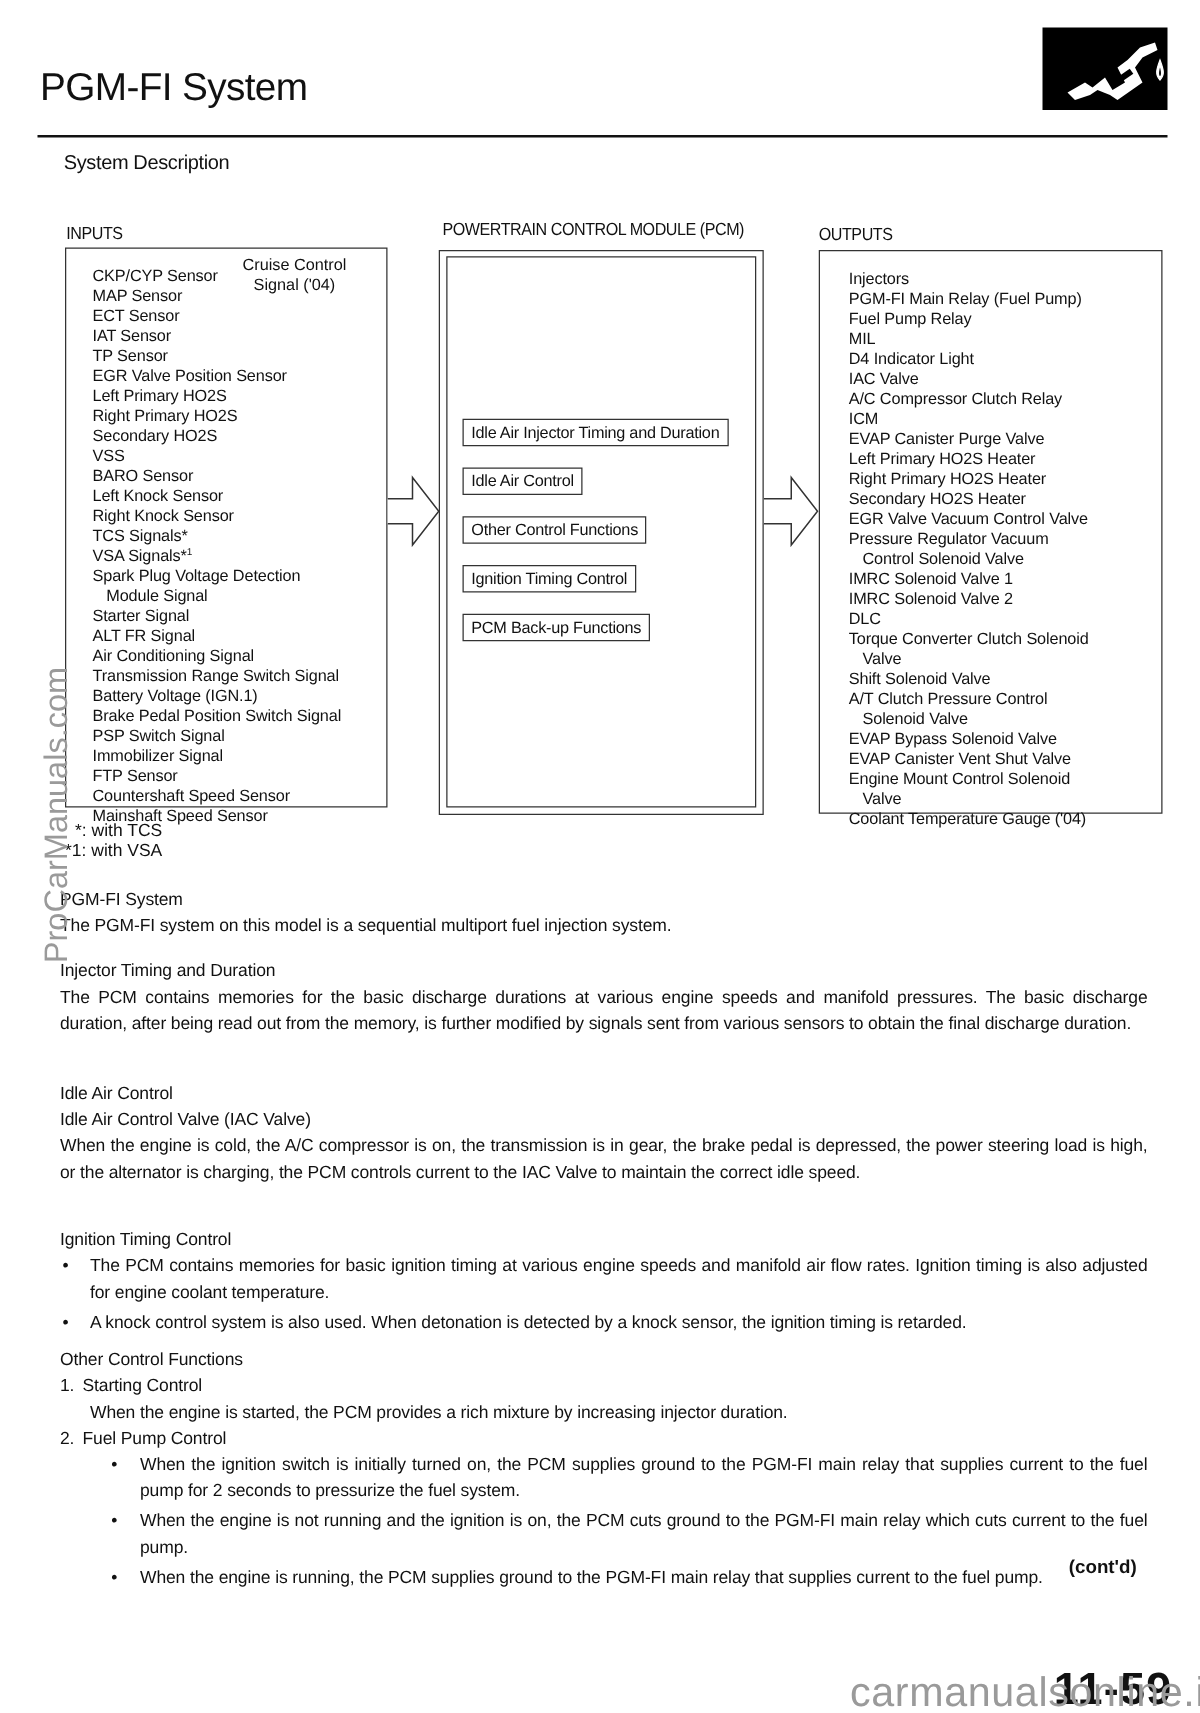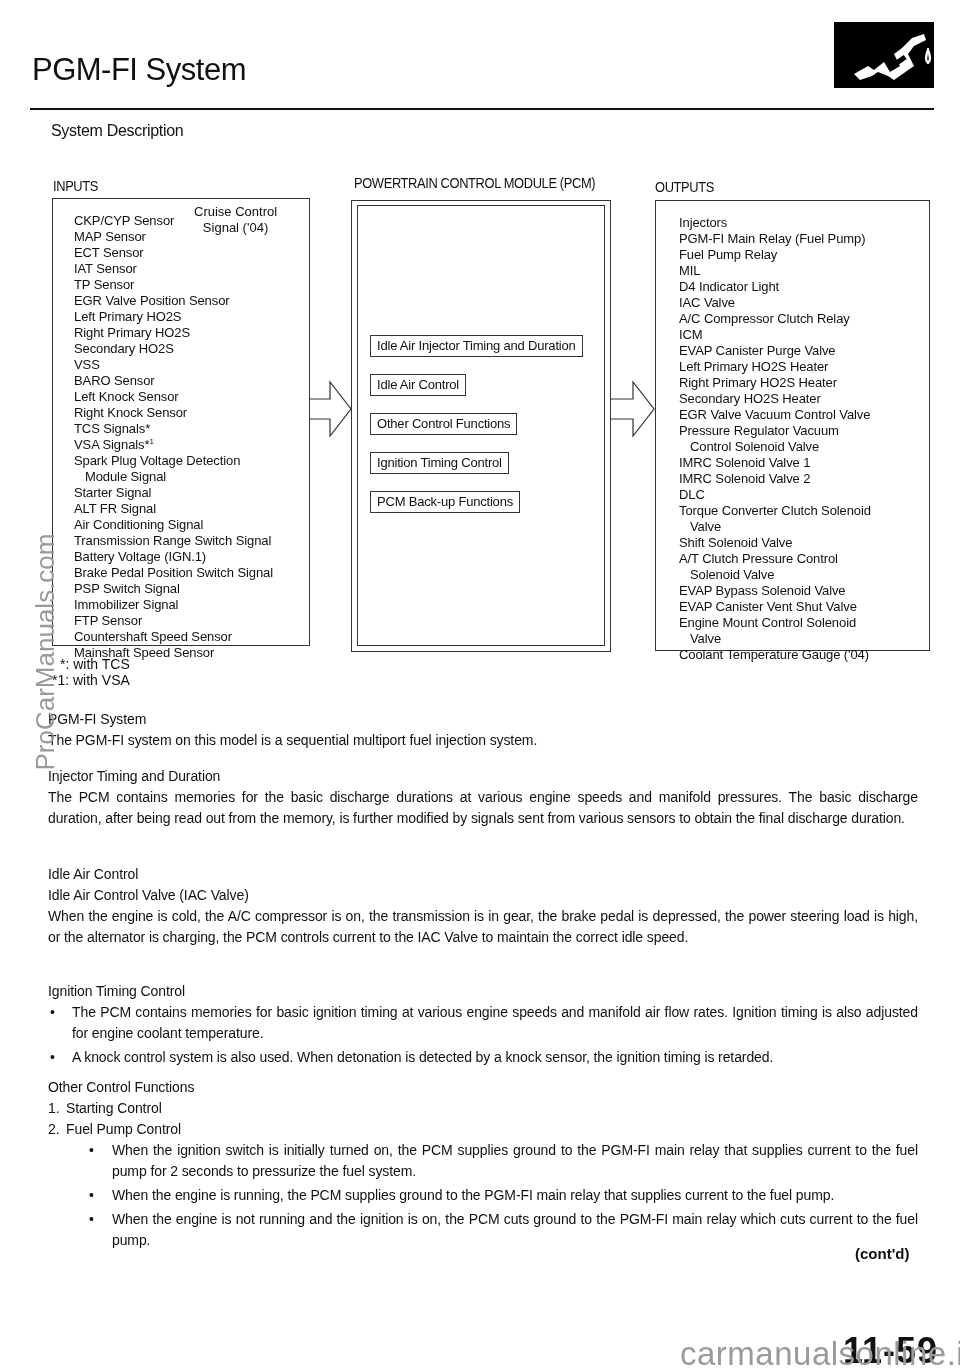--- a/index.html
+++ b/index.html
@@ -206,22 +206,23 @@
 
 <div class="abs body-text" style="top:981px;">
   <p class="subhead">Ignition Timing Control</p>
   <p class="bullet">The PCM contains memories for basic ignition timing at various engine speeds and manifold air flow rates. Ignition timing is also adjusted for engine coolant temperature.</p>
   <p class="bullet" style="margin-top:3px;">A knock control system is also used. When detonation is detected by a knock sensor, the ignition timing is retarded.</p>
 </div>
 
 <div class="abs body-text" style="top:1077px;">
   <p class="subhead">Other Control Functions</p>
   <p class="numbered"><span class="num">1.</span><span>Starting Control</span></p>
+  <p class="hang">When the engine is started, the PCM provides a rich mixture by increasing injector duration.</p>
   <p class="numbered"><span class="num">2.</span><span>Fuel Pump Control</span></p>
   <p class="bullet2">When the ignition switch is initially turned on, the PCM supplies ground to the PGM-FI main relay that supplies current to the fuel pump for 2 seconds to pressurize the fuel system.</p>
+  <p class="bullet2" style="margin-top:3px;">When the engine is not running and the ignition is on, the PCM cuts ground to the PGM-FI main relay which cuts current to the fuel pump.</p>
   <p class="bullet2" style="margin-top:3px;">When the engine is running, the PCM supplies ground to the PGM-FI main relay that supplies current to the fuel pump.</p>
-  <p class="bullet2" style="margin-top:3px;">When the engine is not running and the ignition is on, the PCM cuts ground to the PGM-FI main relay which cuts current to the fuel pump.</p>
 </div>
 
 <div class="abs contd">(cont'd)</div>
 <div class="abs page-number">11-59</div>
 <div class="abs wm-bottom">carmanualsonline.info</div>
 <div class="abs wm-side">ProCarManuals.com</div>
 
 </body></html>

